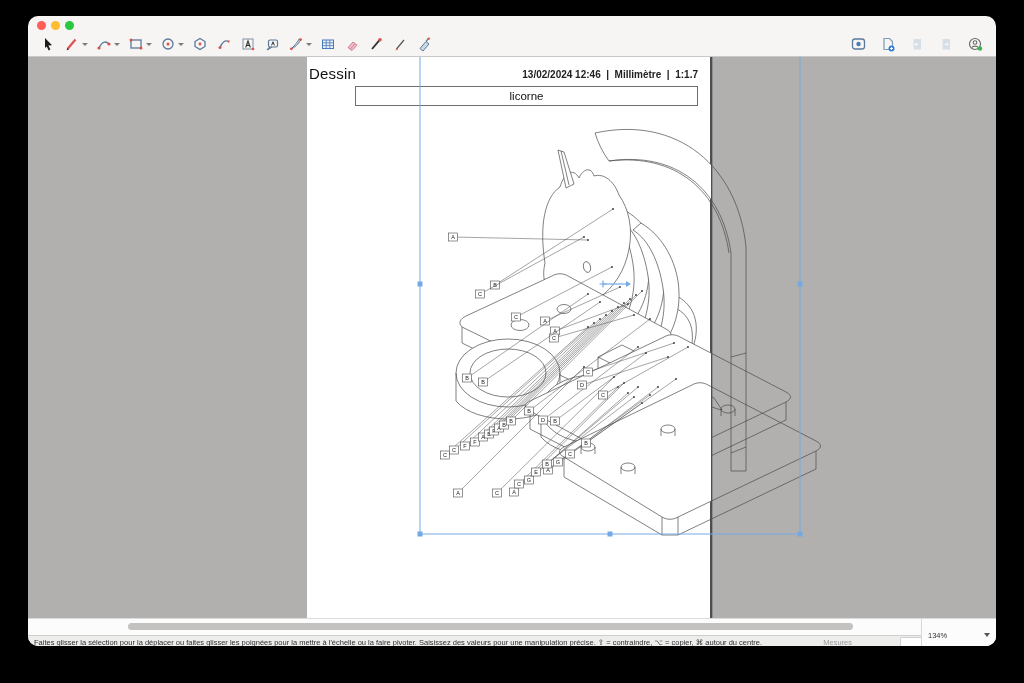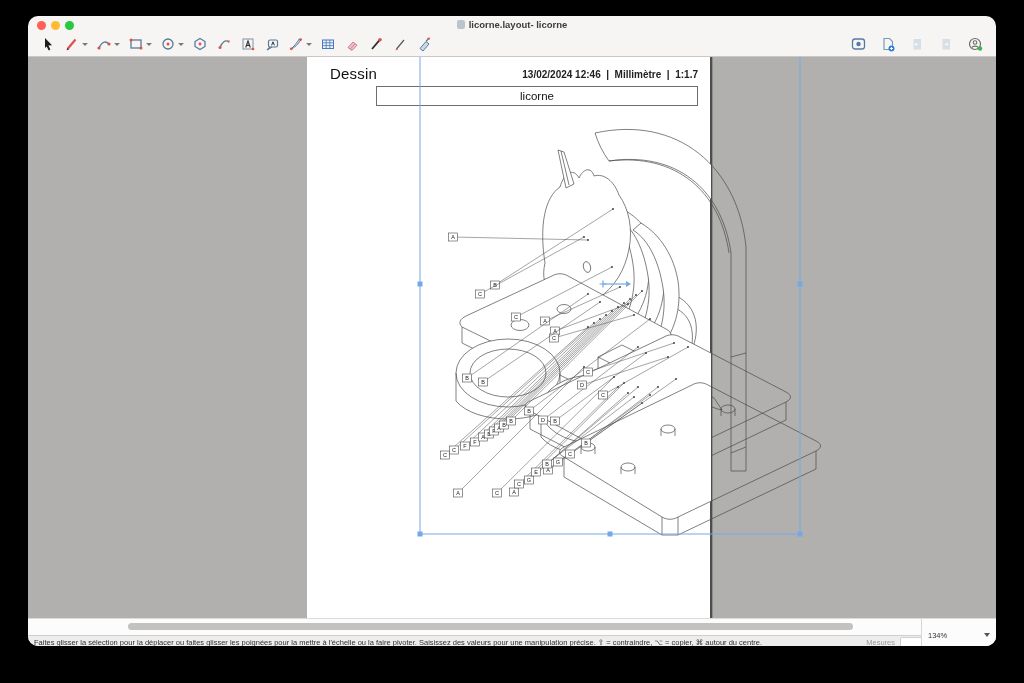--- a/index.html
+++ b/index.html
@@ -20,56 +20,52 @@
   .tool svg{display:block;}
   .caret{width:0;height:0;border-left:3px solid transparent;border-right:3px solid transparent;
     border-top:3.5px solid #7a7a7a;margin-left:2px;}
   .spacer{flex:1;}
   .tool.disabled{opacity:.35;}
   .right-group .tool{margin-right:9px;}
   
   .canvas{position:relative;height:561px;background:#b1b0ae;overflow:hidden;}
   .page{position:absolute;left:279px;top:0;width:403px;height:561px;background:#fff;
     box-shadow:2px 0 0 #4e4e4e, 3px 0 0 #8e8e8e;}
-  .page-header{padding:8px 12px 0 23px;}
+  .page-header{padding:8px 12px 0 2px;}
   .ph-row{display:flex;justify-content:space-between;align-items:flex-end;}
   .ph-title{font-size:15px;color:#111;letter-spacing:.2px;}
   .ph-meta{font-size:10px;font-weight:bold;color:#222;margin-bottom:2px;white-space:pre;}
   .doc-title-box{margin-top:4px;border:1px solid #6e6e6e;height:18px;display:flex;
     align-items:center;justify-content:center;font-size:11.5px;color:#111;margin-left:46px;}
   svg.drawing{position:absolute;left:0;top:0;}
   
   .scrollrow{height:16px;background:#fcfcfc;border-top:1px solid #dcdbda;position:relative;}
   .hthumb{position:absolute;left:100px;top:4px;width:725px;height:7px;border-radius:4px;background:#c3c2c1;}
   .zoombox{position:absolute;right:0;top:0;width:62px;height:16px;border-left:1px solid #d8d7d6;
     display:flex;align-items:center;padding:8px 6px;gap:14px;background:#fcfcfc;}
   .zoombox .zv{font-size:7.5px;color:#333;flex:1;}
   .zoom-chev{width:0;height:0;border-left:3px solid transparent;border-right:3px solid transparent;
     border-top:4px solid #555;}
   .statusbar{height:13px;background:#ededec;border-top:1px solid #cfcecd;display:flex;
-    align-items:center;padding:0 6px;font-size:7.5px;color:#2e2e2e;}
+    align-items:center;padding:0 6px;font-size:7.5px;color:#2e2e2e;gap:48px;}
   .status-hint{flex:1;white-space:nowrap;overflow:hidden;}
-  .measures-label{color:#9a9a9a;margin-right:5px;}
+  .measures-label{color:#9a9a9a;}
   .measures-input{width:84px;height:9px;border:1px solid #cfcfcf;border-radius:2px;background:#fff;
     font-size:7px;padding:0 2px;font-family:"Liberation Sans",sans-serif;}
 </style>
 </head>
 <body>
 
 <div class="window">
 
   <div class="titlebar">
     <div class="traffic">
       <span class="t-red"></span>
       <span class="t-yellow"></span>
       <span class="t-green"></span>
-    </div>
-    <div class="win-title">
-      <span class="proxy-icon"></span>
-      <span>licorne.layout- licorne</span>
     </div>
   </div>
 
   <div class="toolbar">
     <span class="tool">
       <span>
           <svg width="16" height="16">
             <path d="M5 2 L12 9.2 L8.4 9.6 L10.4 13.6 L8.7 14.4 L6.7 10.4 L5 12 Z" fill="#1c1c1c"></path>
           </svg>
         </span>

